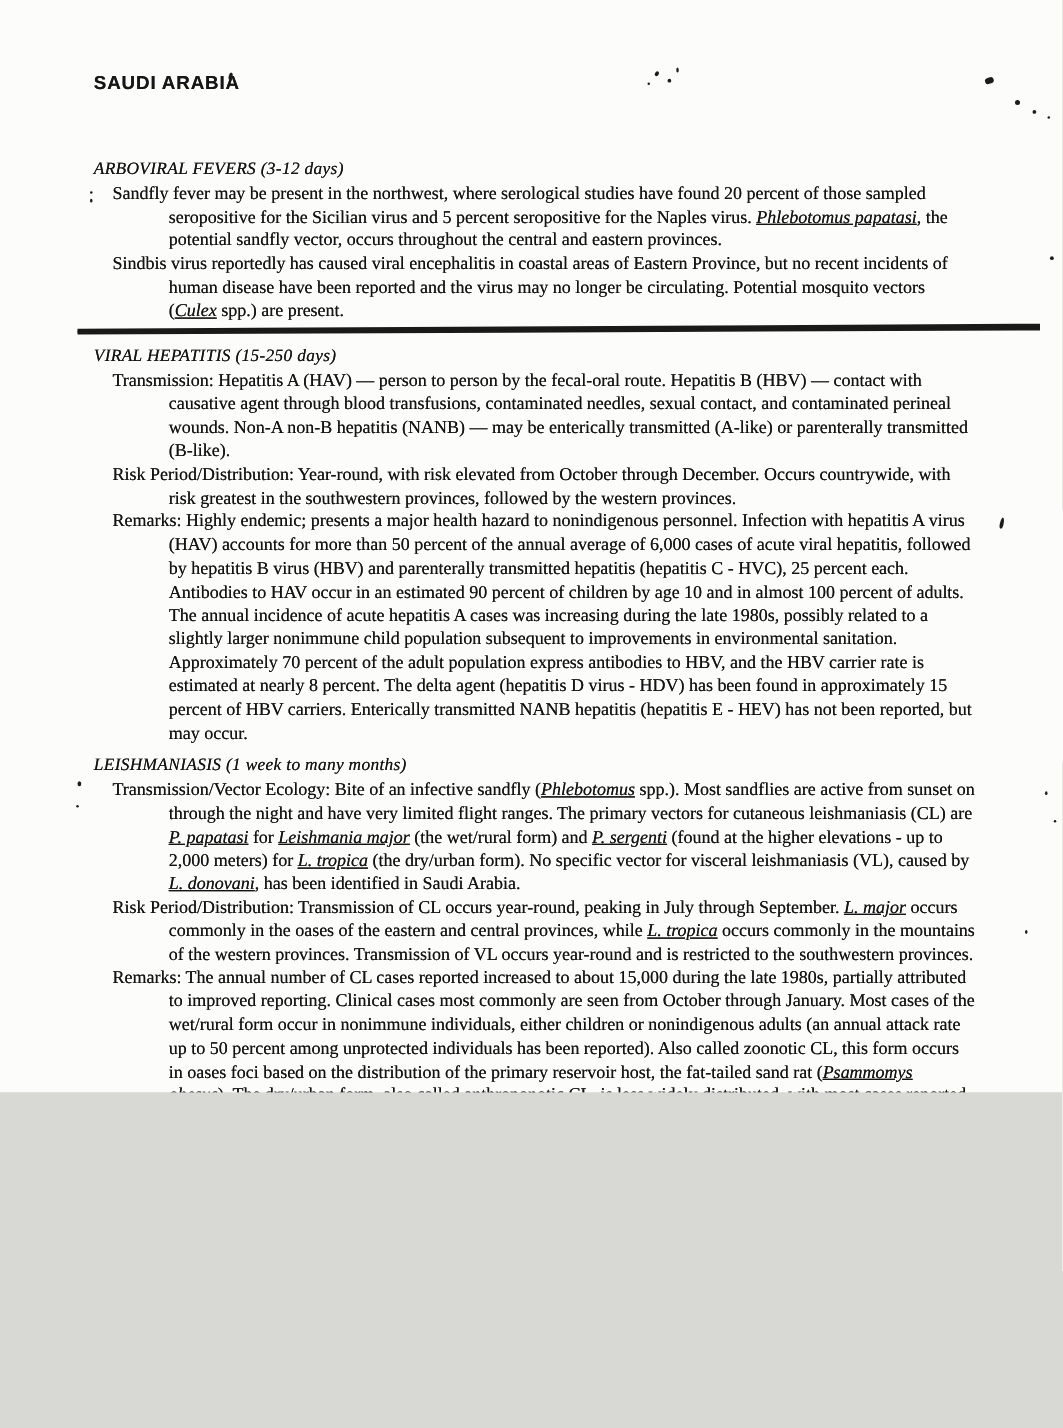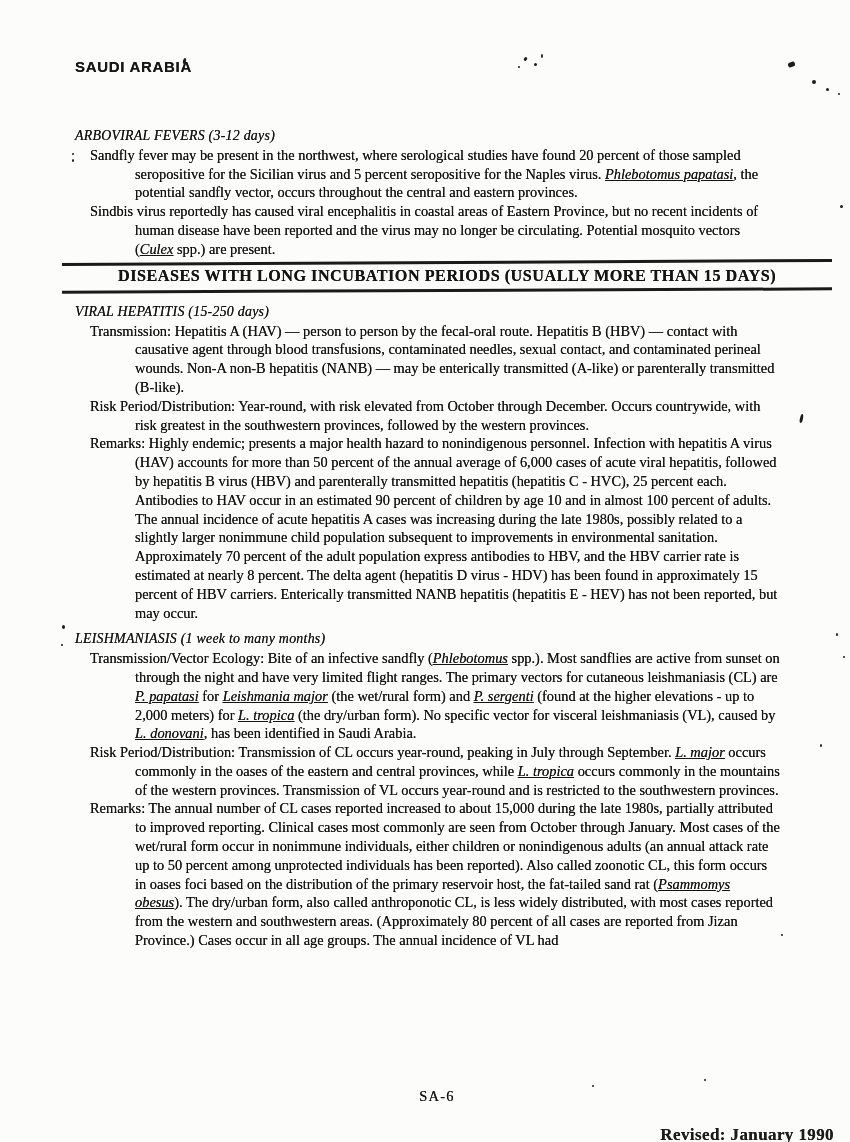--- a/index.html
+++ b/index.html
@@ -1,18 +1,18 @@
 <!DOCTYPE html>
 <html><head>
 <meta charset="utf-8">
 <style>
   html,body{margin:0;padding:0;background:#d8d8d4;}
   .page{
     position:relative;
-    width:850px;height:1142px;
+    width:850px;height:874px;
     margin:0 auto;
     background:#fcfcfa;
     overflow:hidden;
     font-family:"Liberation Serif","DejaVu Serif",serif;
     color:#141414;
     text-shadow:0 0 0.35px rgba(10,10,10,0.85);
   }
   .content{position:absolute;left:75px;top:0;width:705px;}
   .country{
     margin-top:57px;
@@ -62,21 +62,20 @@
   <div class="content">
 
     <div class="country">SAUDI ARABIA</div>
 
     <h2 class="sec-heading sh1">ARBOVIRAL FEVERS (3-12 days)</h2>
     <p class="entry">Sandfly fever may be present in the northwest, where serological studies have found 20 percent of those sampled seropositive for the Sicilian virus and 5 percent seropositive for the Naples virus. <i>Phlebotomus papatasi</i>, the potential sandfly vector, occurs throughout the central and eastern provinces.</p>
     <p class="entry">Sindbis virus reportedly has caused viral encephalitis in coastal areas of Eastern Province, but no recent incidents of human disease have been reported and the virus may no longer be circulating. Potential mosquito vectors (<i>Culex</i> spp.) are present.</p>
 
     <div class="banner">
       <div class="rule rule-top"></div>
-      <div class="banner-title">DISEASES WITH LONG INCUBATION PERIODS (USUALLY MORE THAN 15 DAYS)</div>
       <div class="rule rule-bottom"></div>
     </div>
 
     <h2 class="sec-heading sh2">VIRAL HEPATITIS (15-250 days)</h2>
     <p class="entry">Transmission: Hepatitis A (HAV) — person to person by the fecal-oral route. Hepatitis B (HBV) — contact with causative agent through blood transfusions, contaminated needles, sexual contact, and contaminated perineal wounds. Non-A non-B hepatitis (NANB) — may be enterically transmitted (A-like) or parenterally transmitted (B-like).</p>
     <p class="entry">Risk Period/Distribution: Year-round, with risk elevated from October through December. Occurs countrywide, with risk greatest in the southwestern provinces, followed by the western provinces.</p>
     <p class="entry">Remarks: Highly endemic; presents a major health hazard to nonindigenous personnel. Infection with hepatitis A virus (HAV) accounts for more than 50 percent of the annual average of 6,000 cases of acute viral hepatitis, followed by hepatitis B virus (HBV) and parenterally transmitted hepatitis (hepatitis C - HVC), 25 percent each. Antibodies to HAV occur in an estimated 90 percent of children by age 10 and in almost 100 percent of adults. The annual incidence of acute hepatitis A cases was increasing during the late 1980s, possibly related to a slightly larger nonimmune child population subsequent to improvements in environmental sanitation. Approximately 70 percent of the adult population express antibodies to HBV, and the HBV carrier rate is estimated at nearly 8 percent. The delta agent (hepatitis D virus - HDV) has been found in approximately 15 percent of HBV carriers. Enterically transmitted NANB hepatitis (hepatitis E - HEV) has not been reported, but may occur.</p>
 
     <h2 class="sec-heading sh3">LEISHMANIASIS (1 week to many months)</h2>
     <p class="entry">Transmission/Vector Ecology: Bite of an infective sandfly (<i>Phlebotomus</i> spp.). Most sandflies are active from sunset on through the night and have very limited flight ranges. The primary vectors for cutaneous leishmaniasis (CL) are <i>P. papatasi</i> for <i>Leishmania major</i> (the wet/rural form) and <i>P. sergenti</i> (found at the higher elevations - up to 2,000 meters) for <i>L. tropica</i> (the dry/urban form). No specific vector for visceral leishmaniasis (VL), caused by <i>L. donovani</i>, has been identified in Saudi Arabia.</p>

